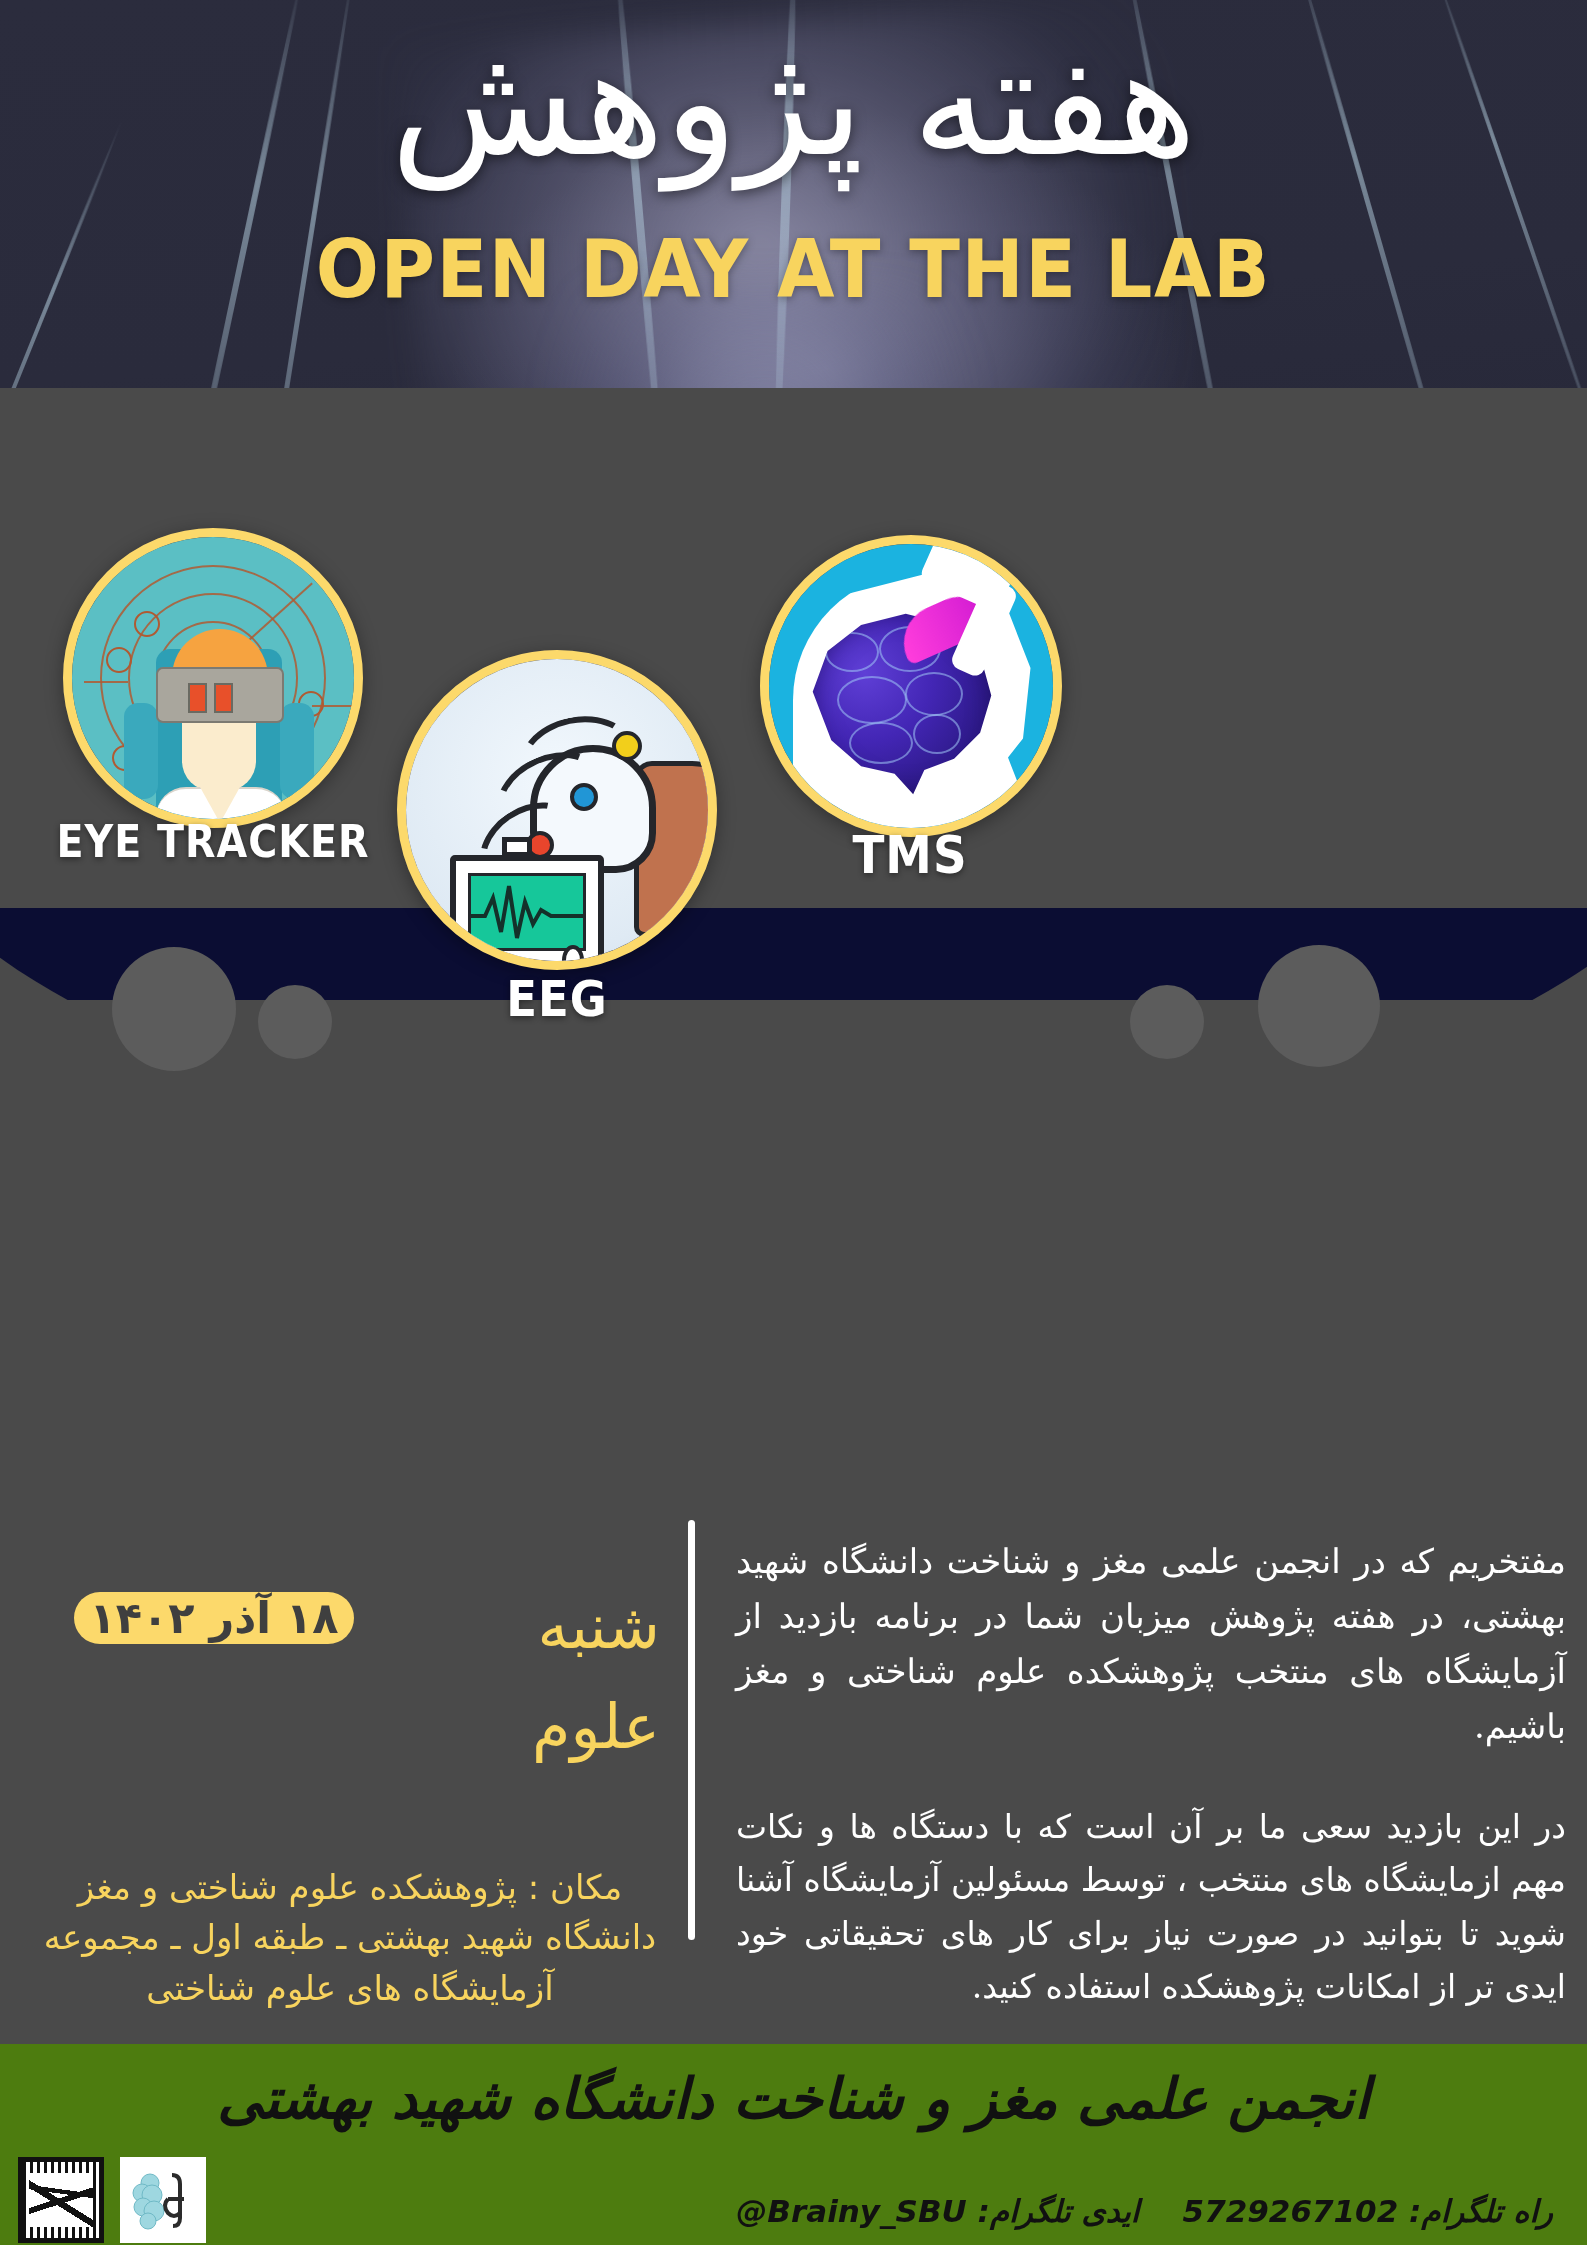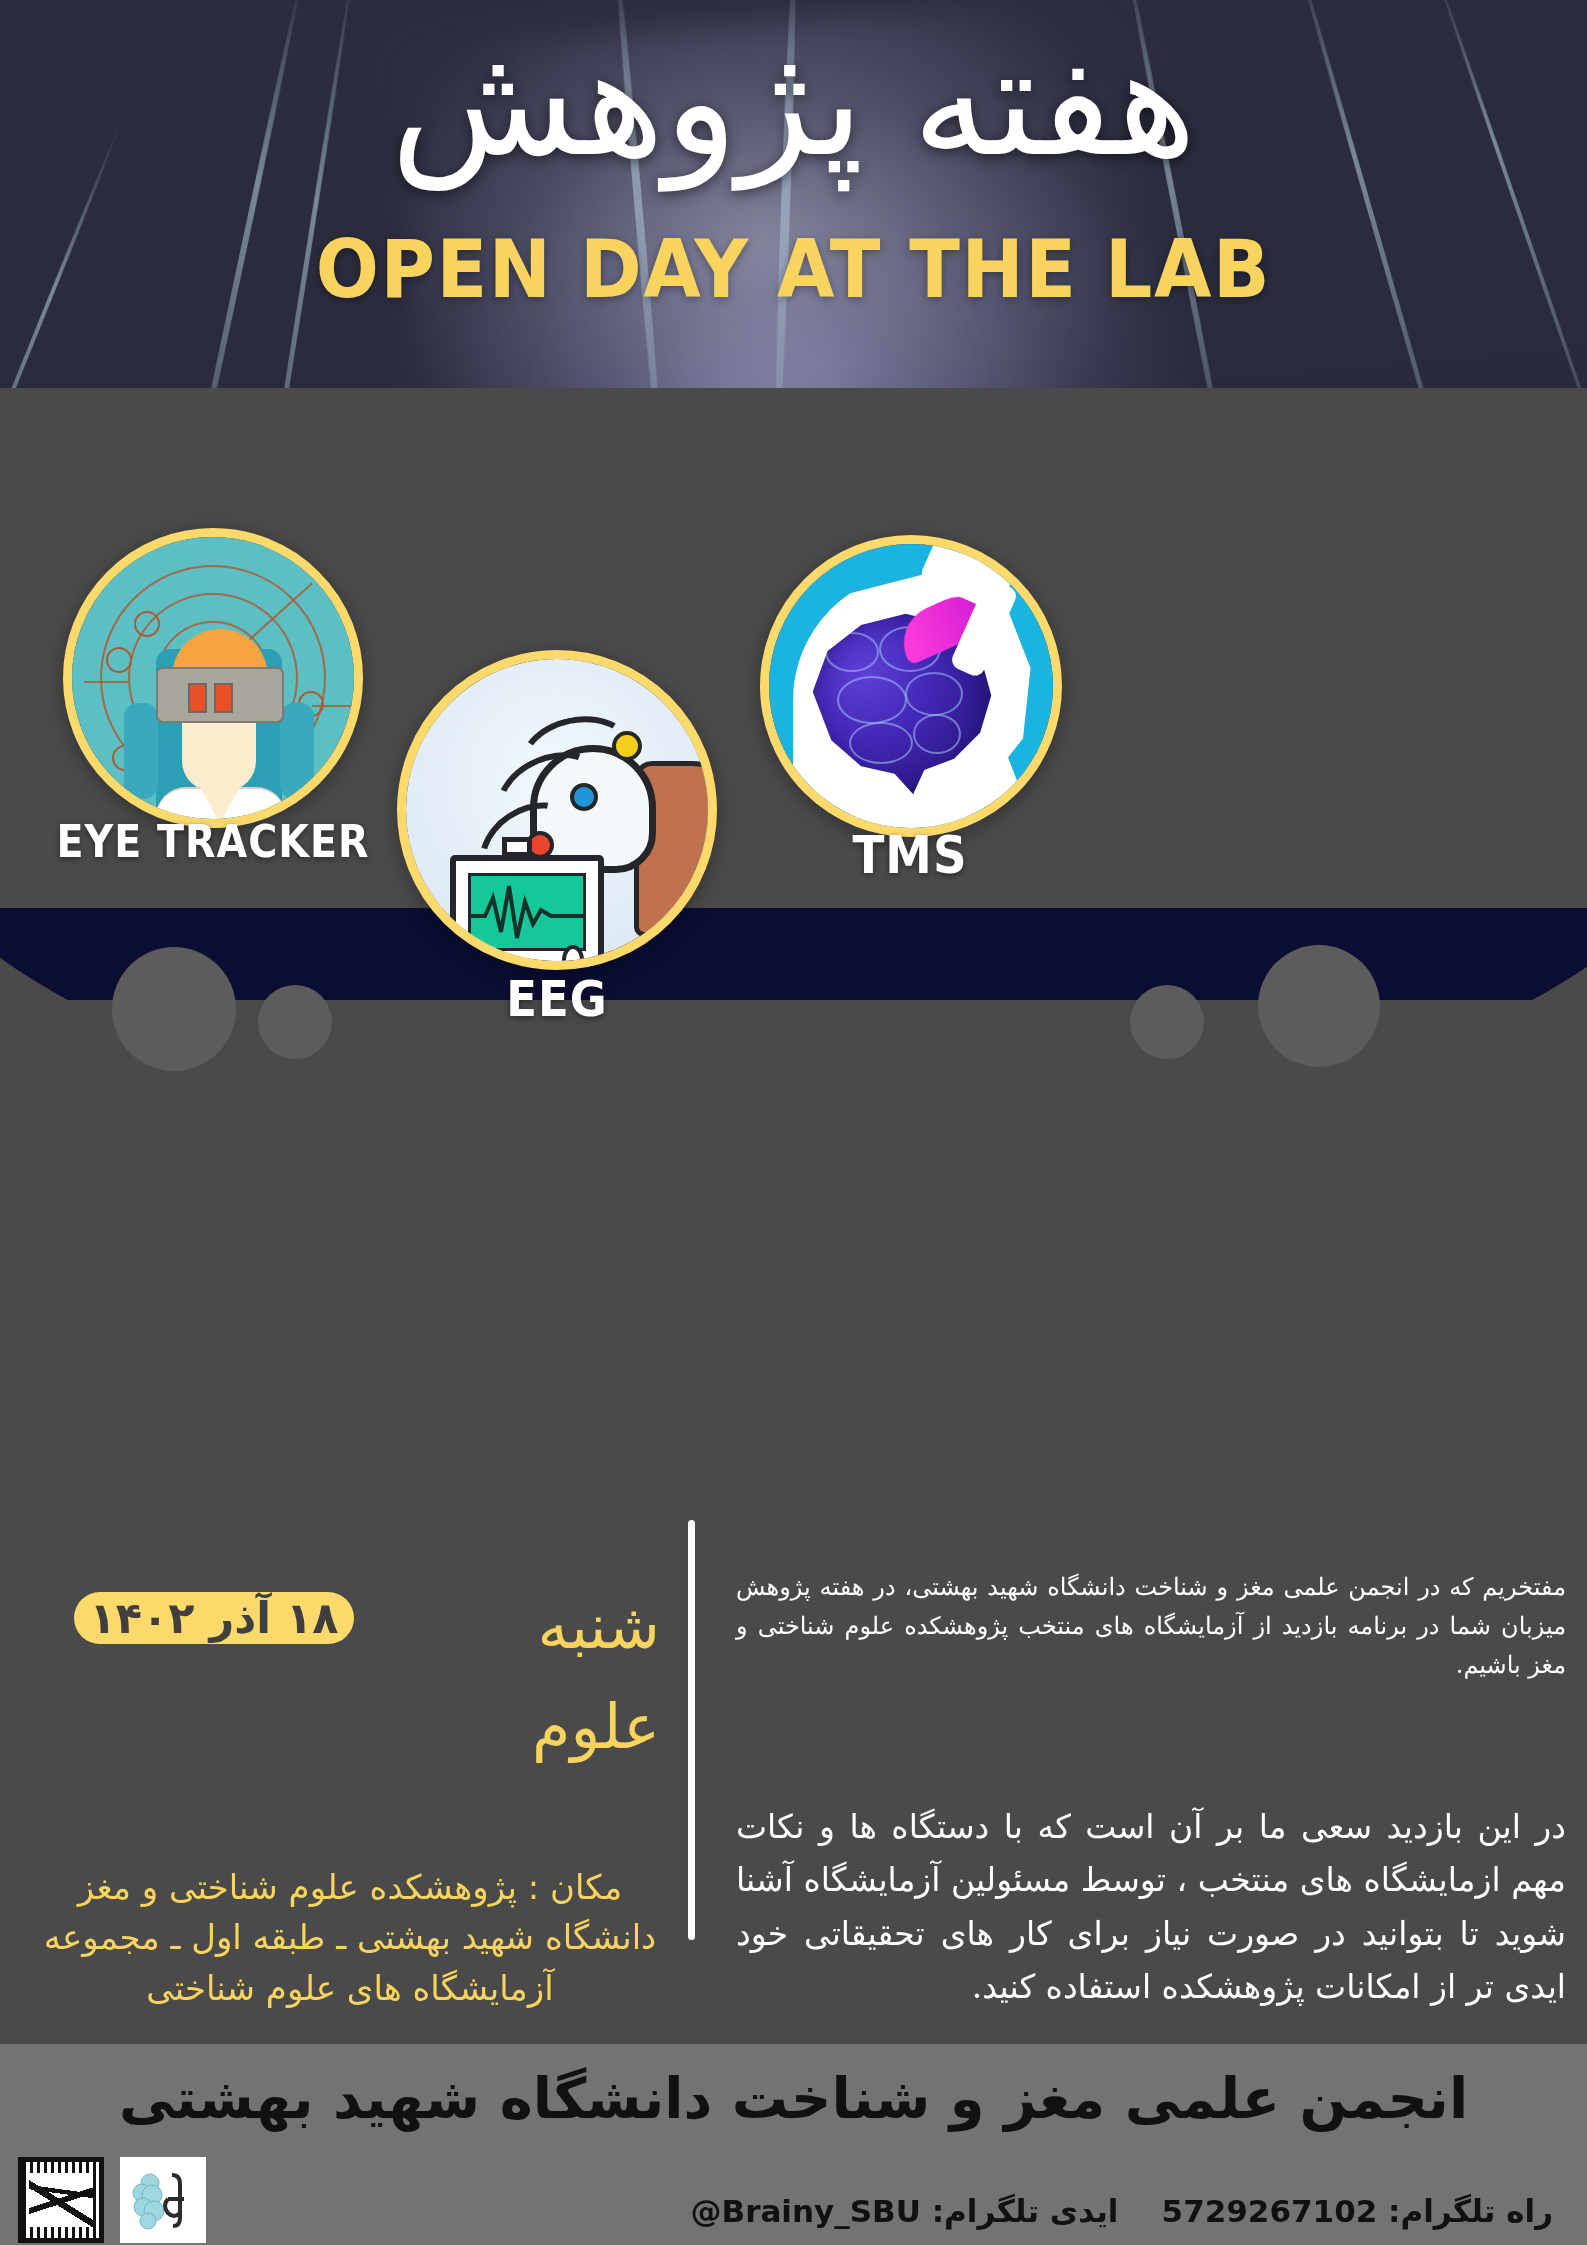--- a/index.html
+++ b/index.html
@@ -139,26 +139,26 @@
   }
   .venue {
     position:absolute; left:40px; top:1862px; width:620px; text-align:center;
     color:#f8d45e; direction:rtl; font-size:34px; line-height:1.48;
     font-family:"DejaVu Sans","Liberation Sans",sans-serif;
   }
   .para {
     position:absolute; color:#ffffff; direction:rtl; text-align:justify;
     font-family:"DejaVu Serif","Liberation Serif",serif;
   }
-  .para-a { left:736px; top:1568px; width:830px; font-size:24px; line-height:1.62; text-align:justify; }
+  .para-a { left:736px; top:1534px; width:830px; font-size:34px; line-height:1.62; text-align:justify; }
   .para-b { left:736px; top:1800px; width:830px; font-size:33px; line-height:1.62; text-align:justify; }
 
   
   .footer {
-    position:absolute; left:0; top:2044px; width:1587px; height:201px; background:#737373;
+    position:absolute; left:0; top:2044px; width:1587px; height:201px; background:#4d7c0f;font-style:italic;
   }
   .footer-title {
     position:absolute; left:0; top:22px; width:1587px; text-align:center;
     direction:rtl; color:#111111; font-size:56px; font-weight:bold; letter-spacing:-1px;
   }
   .contact {
     position:absolute; right:34px; bottom:16px; direction:rtl; color:#111111;
     font-size:31px; font-weight:bold; white-space:nowrap;
   }
   .contact .tg { direction:ltr; display:inline-block; }

